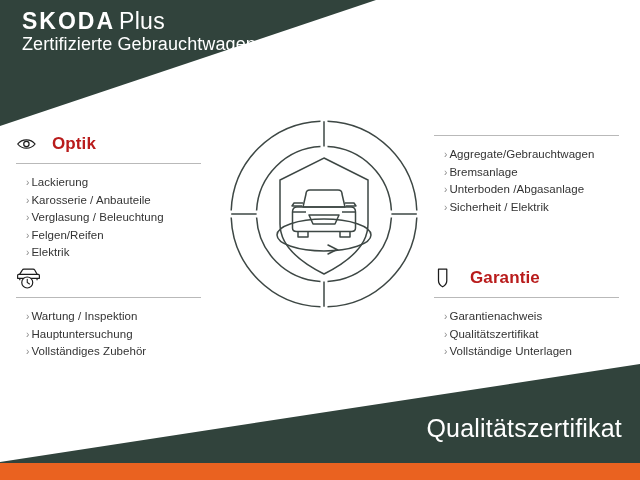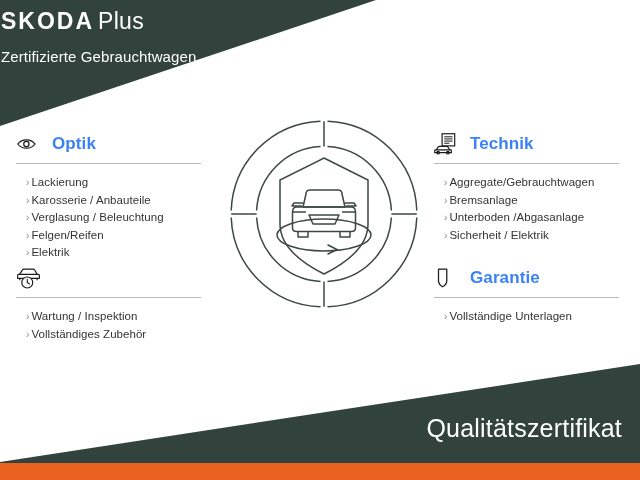--- a/index.html
+++ b/index.html
@@ -23,21 +23,21 @@
     position: absolute;
     left: 0;
     top: 0;
     width: 640px;
     height: 480px;
   }
 
   
   .brand {
     position: absolute;
-    left: 1px;
+    left: 22px;
     top: 8px;
     width: 300px;
     color: #ffffff;
   }
   .brand-line1 {
     font-size: 23px;
     line-height: 27px;
     letter-spacing: 0.2px;
     white-space: nowrap;
   }
@@ -46,25 +46,25 @@
     letter-spacing: 2.0px;
     font-size: 23px;
   }
   .brand-plus {
     font-weight: 400;
     letter-spacing: 0.3px;
     font-size: 23px;
     margin-left: 4px;
   }
   .brand-line2 {
-    font-size: 15px;
+    font-size: 18px;
     line-height: 16px;
     font-weight: 400;
     letter-spacing: 0.1px;
-    margin-top: 14px;
+    margin-top: 1px;
     white-space: nowrap;
   }
 
   
   .col {
     position: absolute;
     width: 200px;
   }
   .col-left  { left: 16px; }
   .col-right { left: 434px; }
@@ -83,21 +83,21 @@
     width: 30px;
     height: 26px;
     flex: 0 0 30px;
     display: flex;
     align-items: center;
     justify-content: flex-start;
   }
   .sec-title {
     font-size: 17px;
     font-weight: 700;
-    color: #3b82f6;
+    color: #b91c1c;
     letter-spacing: 0.1px;
     margin-left: 6px;
     white-space: nowrap;
   }
   .sec-rule {
     height: 1px;
     background: #b9b9b9;
     margin-top: 5px;
     margin-bottom: 6px;
     width: 185px;
@@ -191,61 +191,48 @@
           <line x1="4.2" y1="13.4" x2="4.2" y2="15.4" stroke="#1c1c1c" stroke-width="1.3"></line>
           <line x1="23.4" y1="13.4" x2="23.4" y2="15.4" stroke="#1c1c1c" stroke-width="1.3"></line>
           <circle cx="12.5" cy="18" r="6.1" fill="#ffffff" stroke="#1c1c1c" stroke-width="1.3"></circle>
           <path d="M12.5 14.4 L12.5 18 L15 19.6" fill="none" stroke="#1c1c1c" stroke-width="1.2" stroke-linecap="round"></path>
         </svg>
       </span>
     </div>
     <div class="sec-rule"></div>
     <ul class="item-list">
       <li class="item"><span class="chev">›</span><span>Wartung / Inspektion</span></li>
+      <li class="item"><span class="chev">›</span><span>Hauptuntersuchung</span></li>
       <li class="item"><span class="chev">›</span><span>Vollständiges Zubehör</span></li>
     </ul>
   </div>
 
   <div class="col col-right sec-technik">
-    <div class="sec-head">
-      <span class="sec-icon">
-        <svg viewBox="0 0 30 26" width="27" height="24">
-          <rect x="9" y="1.6" width="14" height="13.5" fill="none" stroke="#1c1c1c" stroke-width="1.3"></rect>
-          <line x1="11.4" y1="5.0" x2="20.6" y2="5.0" stroke="#1c1c1c" stroke-width="1.1"></line>
-          <line x1="11.4" y1="7.4" x2="20.6" y2="7.4" stroke="#1c1c1c" stroke-width="1.1"></line>
-          <line x1="11.4" y1="9.8" x2="20.6" y2="9.8" stroke="#1c1c1c" stroke-width="1.1"></line>
-          <line x1="11.4" y1="12.2" x2="17.0" y2="12.2" stroke="#1c1c1c" stroke-width="1.1"></line>
-          <path d="M2.5 19.6 L4.6 16.4 C5 15.8 5.5 15.6 6.2 15.6 L14 15.6 C14.7 15.6 15.2 15.8 15.6 16.4 L17.6 19.6" fill="none" stroke="#1c1c1c" stroke-width="1.3" stroke-linejoin="round"></path>
-          <path d="M1.6 19.6 L18.4 19.6 C19 19.6 19.3 20 19.3 20.5 L19.3 22.6 L0.8 22.6 L0.8 20.5 C0.8 20 1.1 19.6 1.6 19.6 Z" fill="none" stroke="#1c1c1c" stroke-width="1.3" stroke-linejoin="round"></path>
-          <circle cx="4.6" cy="22.7" r="1.5" fill="none" stroke="#1c1c1c" stroke-width="1.2"></circle>
-          <circle cx="15.4" cy="22.7" r="1.5" fill="none" stroke="#1c1c1c" stroke-width="1.2"></circle>
-        </svg>
-      </span>
-      <span class="sec-title">Technik</span>
-    </div>
     <div class="sec-rule"></div>
     <ul class="item-list">
       <li class="item"><span class="chev">›</span><span>Aggregate/Gebrauchtwagen</span></li>
       <li class="item"><span class="chev">›</span><span>Bremsanlage</span></li>
       <li class="item"><span class="chev">›</span><span>Unterboden /Abgasanlage</span></li>
       <li class="item"><span class="chev">›</span><span>Sicherheit / Elektrik</span></li>
     </ul>
   </div>
 
   <div class="col col-right sec-garantie">
     <div class="sec-head">
       <span class="sec-icon">
         <svg viewBox="0 0 30 26" width="27" height="24">
           <path d="M5 3.2 L14.2 3.2 L14.2 16 C14.2 19.6 11 22 9.6 22.8 C8.2 22 5 19.6 5 16 Z" fill="none" stroke="#1c1c1c" stroke-width="1.4" stroke-linejoin="round"></path>
         </svg>
       </span>
       <span class="sec-title">Garantie</span>
     </div>
     <div class="sec-rule"></div>
     <ul class="item-list">
+      <li class="item"><span class="chev">›</span><span>Garantienachweis</span></li>
+      <li class="item"><span class="chev">›</span><span>Qualitätszertifikat</span></li>
       <li class="item"><span class="chev">›</span><span>Vollständige Unterlagen</span></li>
     </ul>
   </div>
 
   <div class="emblem">
     <svg viewBox="0 0 192 192" width="192" height="192">
       <g fill="none" stroke="#3d4744" stroke-width="1.5">
 
         <path d="M 99.5 3.2 A 92.8 92.8 0 0 1 188.8 92.5"></path>
         <path d="M 188.8 99.5 A 92.8 92.8 0 0 1 99.5 188.8"></path>

